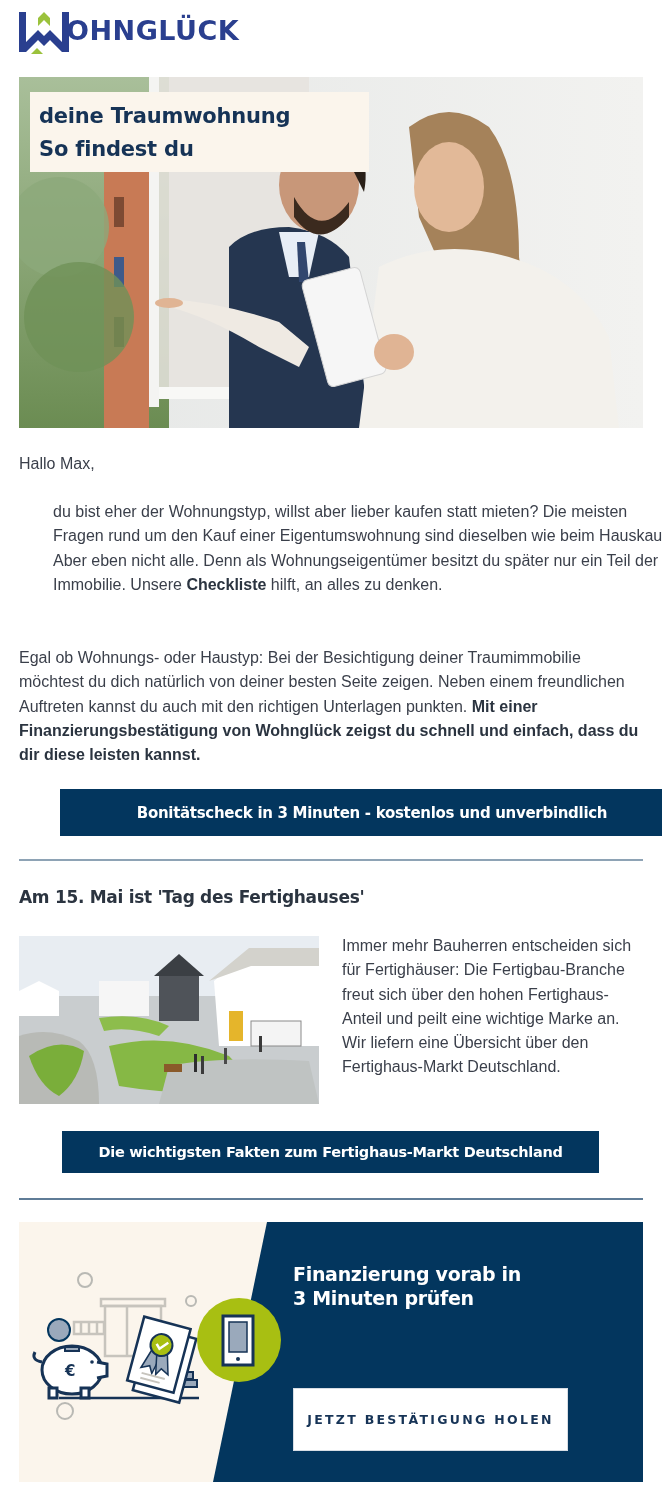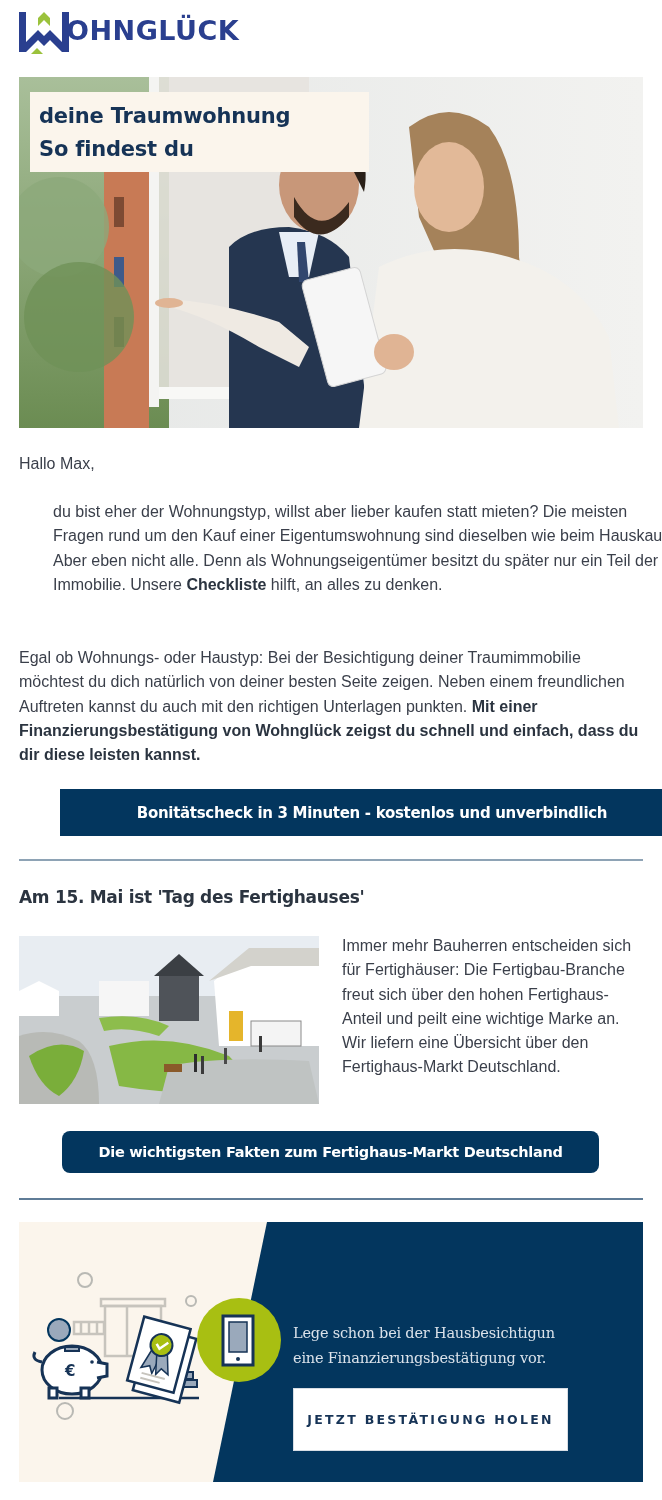--- a/index.html
+++ b/index.html
@@ -21,21 +21,21 @@
   
   .greeting { position: absolute; left: 19px; top: 452px; font-size: 16px; line-height: 24px; color: #3a3f4a; }
   .para { position: absolute; left: 19px; width: 624px; font-size: 16px; line-height: 24.3px; color: #3a3f4a; }
   .para b { color: #2b3440; font-weight: bold; }
   .p1 { top: 500px; margin-left: 34px; }
   .p2 { top: 646px; }
 
   
   .cta { position: absolute; display: flex; align-items: center; justify-content: center; background: #03365e; color: #ffffff; font-family: "DejaVu Sans", sans-serif; font-weight: bold; font-size: 15px; letter-spacing: -0.3px; text-decoration: none; cursor: pointer; margin-left: 41px; }
   .cta1 { left: 19px; top: 789px; width: 624px; height: 47px; }
-  .cta2 { left: 21px; top: 1131px; width: 537px; height: 42px; font-size: 14.5px; border-radius: 8px; }
+  .cta2 { left: 21px; top: 1131px; width: 537px; height: 42px; font-size: 14.5px; }
 
   .divider { position: absolute; left: 19px; width: 624px; height: 2px; background: #8ea3b5; }
   .d1 { top: 859px; }
   .d2 { top: 1198px; background: #5f7c97; height: 1.5px; }
 
   .section-title { position: absolute; left: 19px; top: 884px; font-family: "DejaVu Sans", sans-serif; font-weight: bold; font-size: 17px; line-height: 26px; color: #2b3440; letter-spacing: -0.3px; }
 
   .article-img { position: absolute; left: 19px; top: 936px; width: 300px; height: 168px; overflow: hidden; background: #dfe6ee; }
   .article-text { position: absolute; left: 342px; top: 934px; width: 300px; font-size: 16px; line-height: 24.3px; color: #3a3f4a; }
 
@@ -203,18 +203,18 @@
       <line x1="126" y1="160" x2="146" y2="160" stroke="#c7c4bd" stroke-width="2"></line>
     </g>
 
     <circle cx="220" cy="118" r="42" fill="#a8bf12"></circle>
     <g>
       <rect x="204" y="94" width="30" height="49" fill="#ffffff" stroke="#163356" stroke-width="3"></rect>
       <rect x="210" y="100" width="18" height="30" fill="#9aa9bb" stroke="#163356" stroke-width="1.5"></rect>
       <circle cx="219" cy="137" r="2" fill="#163356"></circle>
     </g>
   </svg>
-  <div class="banner-sub">
-    <div>Lege schon bei der Hausbesichtigun</div>
-    <div>eine Finanzierungsbestätigung vor.</div>
+  <div class="banner-title">
+    <div>Finanzierung vorab in</div>
+    <div>3 Minuten prüfen</div>
   </div>
   <a class="banner-btn">JETZT BESTÄTIGUNG HOLEN</a>
 </div>
 
 </body></html>

